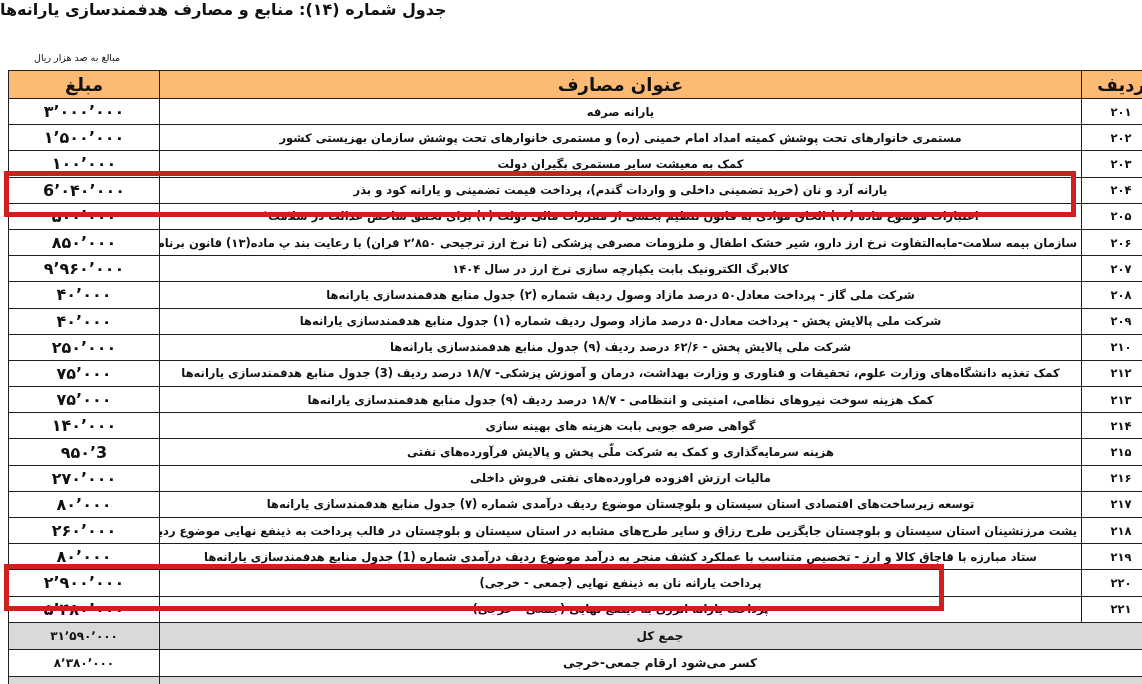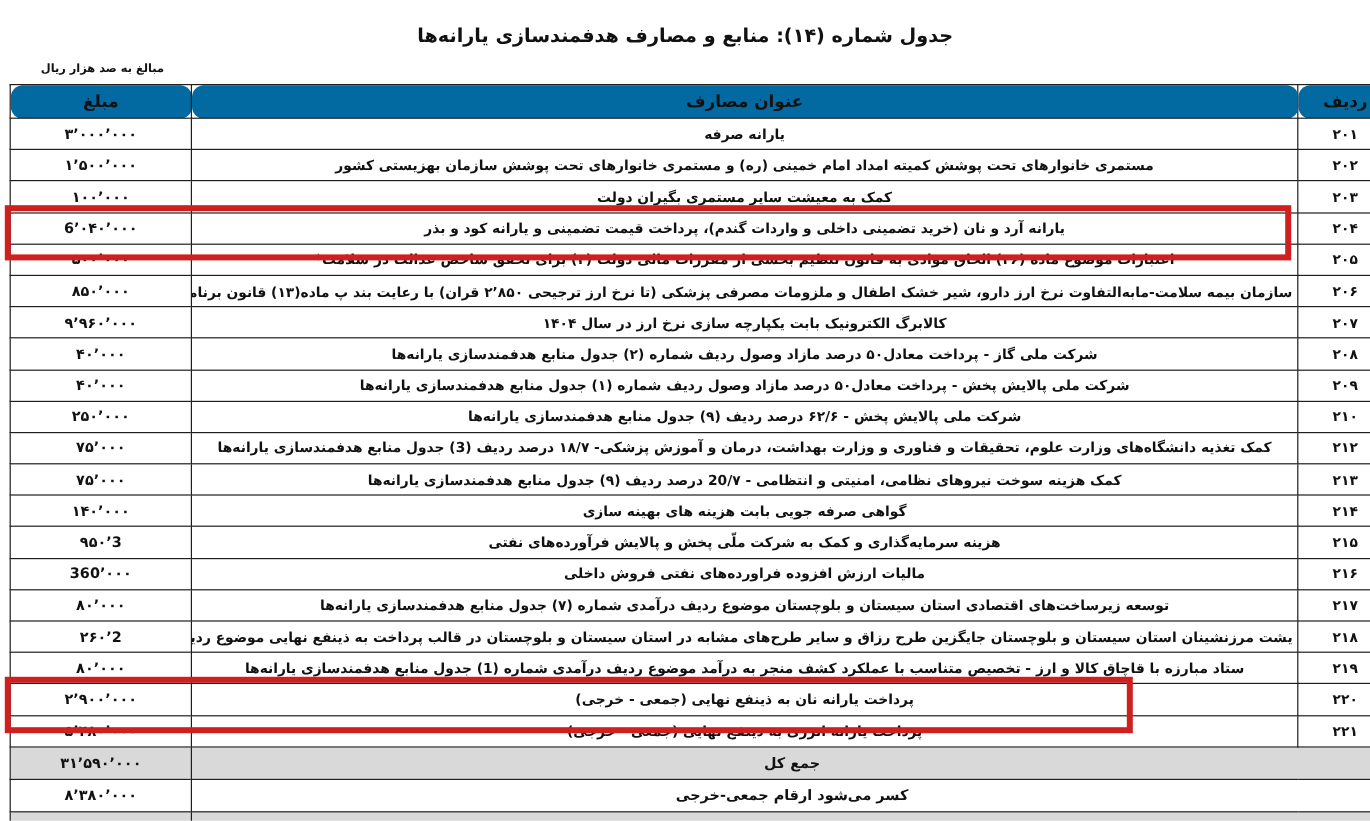--- a/index.html
+++ b/index.html
@@ -3,47 +3,47 @@
 <meta charset="utf-8">
 <style>
   html,body{margin:0;padding:0;}
   body{
     width:1142px;height:684px;overflow:hidden;position:relative;
     background:#ffffff;
     font-family:"DejaVu Sans","Liberation Sans",sans-serif;
     color:#111;
   }
   .page-title{
-    position:absolute;top:20px;right:0;left:0;text-align:center;
+    position:absolute;top:0;right:0;left:0;text-align:left;
     font-size:16px;font-weight:bold;direction:rtl;
   }
   .unit-note{
     position:absolute;top:52px;left:34px;
-    font-size:9.5px;font-weight:700;direction:rtl;white-space:nowrap;
+    font-size:9.5px;font-weight:400;direction:rtl;white-space:nowrap;
   }
   table.main{
     position:absolute;top:70px;left:8px;
     width:1125px;border-collapse:collapse;table-layout:fixed;
     direction:rtl;
   }
   .col-no{width:70px;}
   .col-title{width:913px;}
   .col-amount{width:142px;}
   th,td{
     border:1.5px solid #1f1f1f;
     text-align:center;vertical-align:middle;
     padding:0 4px;overflow:hidden;white-space:nowrap;
     font-size:11.5px;font-weight:600;
   }
   thead th{
-    background:#0369a1;height:27px;font-size:14px;font-weight:bold;border-radius:10px;
+    background:#fdba74;height:27px;font-size:18px;font-weight:bold;
   }
   tbody td{height:24px;}
   tbody tr{height:26.2px;}
-  td.amount{font-size:12px;letter-spacing:.3px;}
+  td.amount{font-size:16px;letter-spacing:.3px;}
   tr.summary td{height:26px;font-weight:bold;font-size:12px;}
   tr.shaded td{background:#d9d9d9;}
   .hl-box{
     position:absolute;border:5px solid #d01f1f;background:transparent;
     pointer-events:none;z-index:5;
   }
   .hl-box.box-204{top:171px;left:4px;width:1062px;height:36px;}
   .hl-box.box-220{top:564px;left:4px;width:930px;height:37px;}
 </style>
 </head>
@@ -122,52 +122,52 @@
   </tr>
 
   <tr>
     <td class="no">۲۱۲</td>
     <td class="title">کمک تغذیه دانشگاه‌های وزارت علوم، تحقیقات و فناوری و وزارت بهداشت، درمان و آموزش پزشکی- ۱۸/۷ درصد ردیف (3) جدول منابع هدفمندسازی یارانه‌ها</td>
     <td class="amount">۷۵٬۰۰۰</td>
   </tr>
 
   <tr>
     <td class="no">۲۱۳</td>
-    <td class="title">کمک هزینه سوخت نیروهای نظامی، امنیتی و انتظامی - 20/۷ درصد ردیف (۹) جدول منابع هدفمندسازی یارانه‌ها</td>
+    <td class="title">کمک هزینه سوخت نیروهای نظامی، امنیتی و انتظامی - ۱۸/۷ درصد ردیف (۹) جدول منابع هدفمندسازی یارانه‌ها</td>
     <td class="amount">۷۵٬۰۰۰</td>
   </tr>
 
   <tr>
     <td class="no">۲۱۴</td>
     <td class="title">گواهی صرفه جویی بابت هزینه های بهینه سازی</td>
     <td class="amount">۱۴۰٬۰۰۰</td>
   </tr>
 
   <tr>
     <td class="no">۲۱۵</td>
     <td class="title">هزینه سرمایه‌گذاری و کمک به شرکت ملّی پخش و پالایش فرآورده‌های نفتی</td>
     <td class="amount">۹۵۰٬3</td>
   </tr>
 
   <tr>
     <td class="no">۲۱۶</td>
     <td class="title">مالیات ارزش افزوده فراورده‌های نفتی فروش داخلی</td>
-    <td class="amount">360٬۰۰۰</td>
+    <td class="amount">۲۷۰٬۰۰۰</td>
   </tr>
 
   <tr>
     <td class="no">۲۱۷</td>
     <td class="title">توسعه زیرساخت‌های اقتصادی استان سیستان و بلوچستان موضوع ردیف درآمدی شماره (۷) جدول منابع هدفمندسازی یارانه‌ها</td>
     <td class="amount">۸۰٬۰۰۰</td>
   </tr>
 
   <tr>
     <td class="no">۲۱۸</td>
     <td class="title">یشت مرزنشینان استان سیستان و بلوچستان جایگزین طرح رزاق و سایر طرح‌های مشابه در استان سیستان و بلوچستان در قالب پرداخت به ذینفع نهایی موضوع ردیف درآمدی شماره (۷) جدول منابع هدفمندسازی یارانه</td>
-    <td class="amount">۲۶۰٬2</td>
+    <td class="amount">۲۶۰٬۰۰۰</td>
   </tr>
 
   <tr>
     <td class="no">۲۱۹</td>
     <td class="title">ستاد مبارزه با قاچاق کالا و ارز - تخصیص متناسب با عملکرد کشف منجر به درآمد موضوع ردیف درآمدی شماره (1) جدول منابع هدفمندسازی یارانه‌ها</td>
     <td class="amount">۸۰٬۰۰۰</td>
   </tr>
 
   <tr>
     <td class="no">۲۲۰</td>

